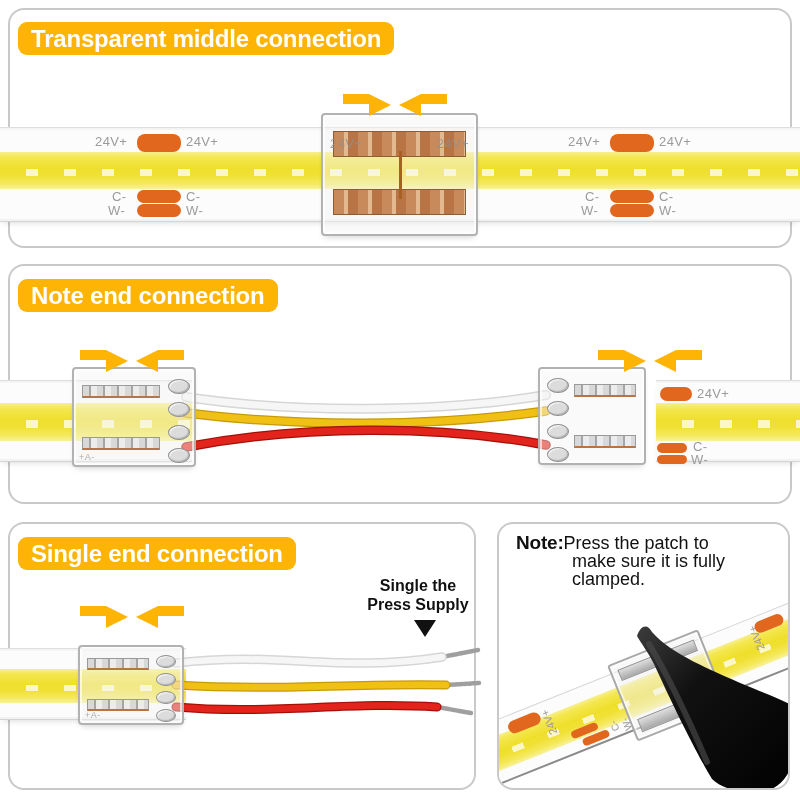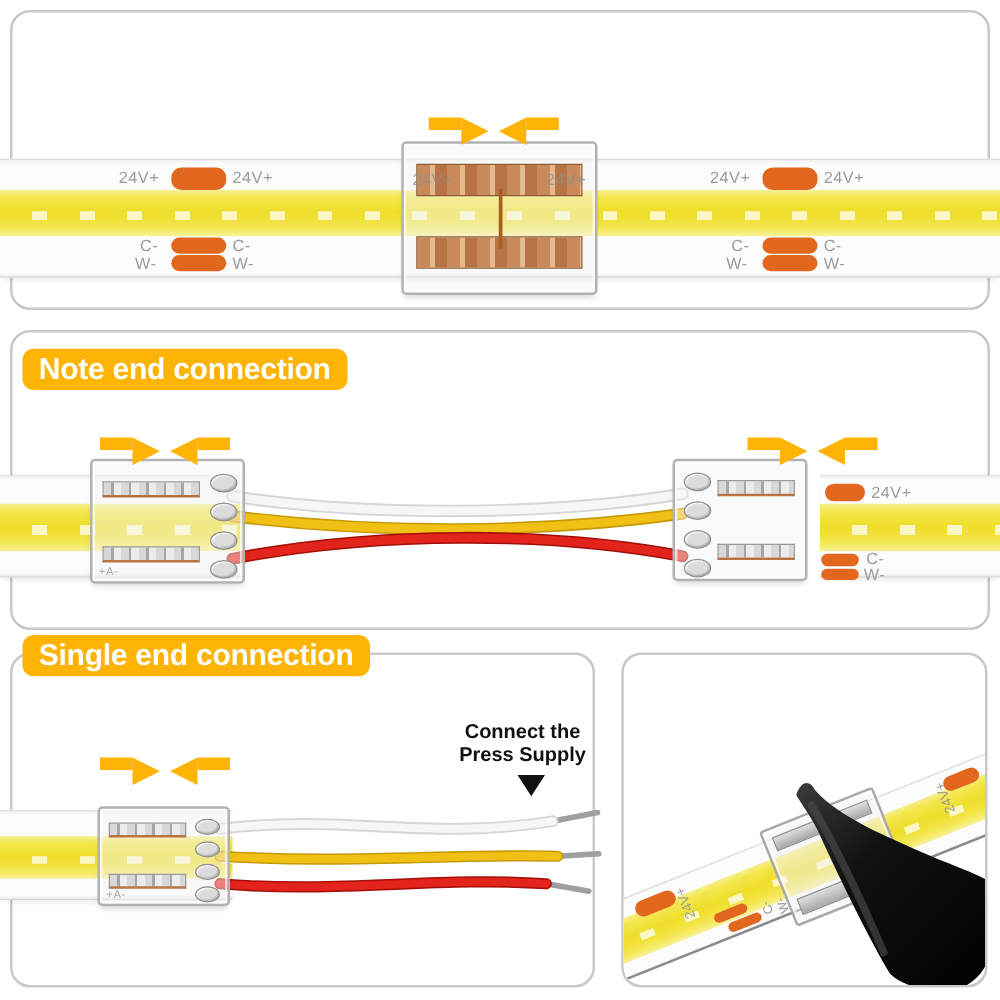--- a/index.html
+++ b/index.html
@@ -202,30 +202,32 @@
     <div class="ar" style="left:0;">
         <i class="tail"></i>
         <i class="head"></i>
       </div>
     <div class="ar left" style="left:56px;">
         <i class="tail"></i>
         <i class="head"></i>
       </div>
   </div>
 
+  <div class="badge" style="left:18px;top:22px;">Transparent middle connection</div>
   <div class="badge" style="left:18px;top:279px;">Note end connection</div>
-  <div class="badge" style="left:18px;top:508px;">Single end connection</div>
+  <div class="badge" style="left:18px;top:537px;">Single end connection</div>
 
   <div class="callout">
-    <div>Connect the</div>
+    <div>Single the</div>
     <div>Press Supply</div>
   </div>
   <div class="tri-down"></div>
 
   <div class="panel" id="p4" style="left:497px;top:522px;width:293px;height:268px;">
+    <p class="note"><b>Note:</b><span>Press the patch to make sure it is fully clamped.</span></p>
 
     <div class="dstrip">
       <div class="cob" style="top:14px;height:34px;"></div>
       <div class="pad" style="left:30px;top:6px;width:34px;height:13px;"></div>
       <span class="rlbl" style="left:64px;top:34px;">24V+</span>
       <div class="pad" style="left:86px;top:38px;width:28px;height:8px;"></div>
       <div class="pad" style="left:94px;top:49px;width:28px;height:8px;"></div>
       <span class="rlbl" style="left:124px;top:54px;font-size:10px;">C-</span>
       <span class="rlbl" style="left:136px;top:58px;font-size:10px;">W-</span>
       <div class="dclip">

